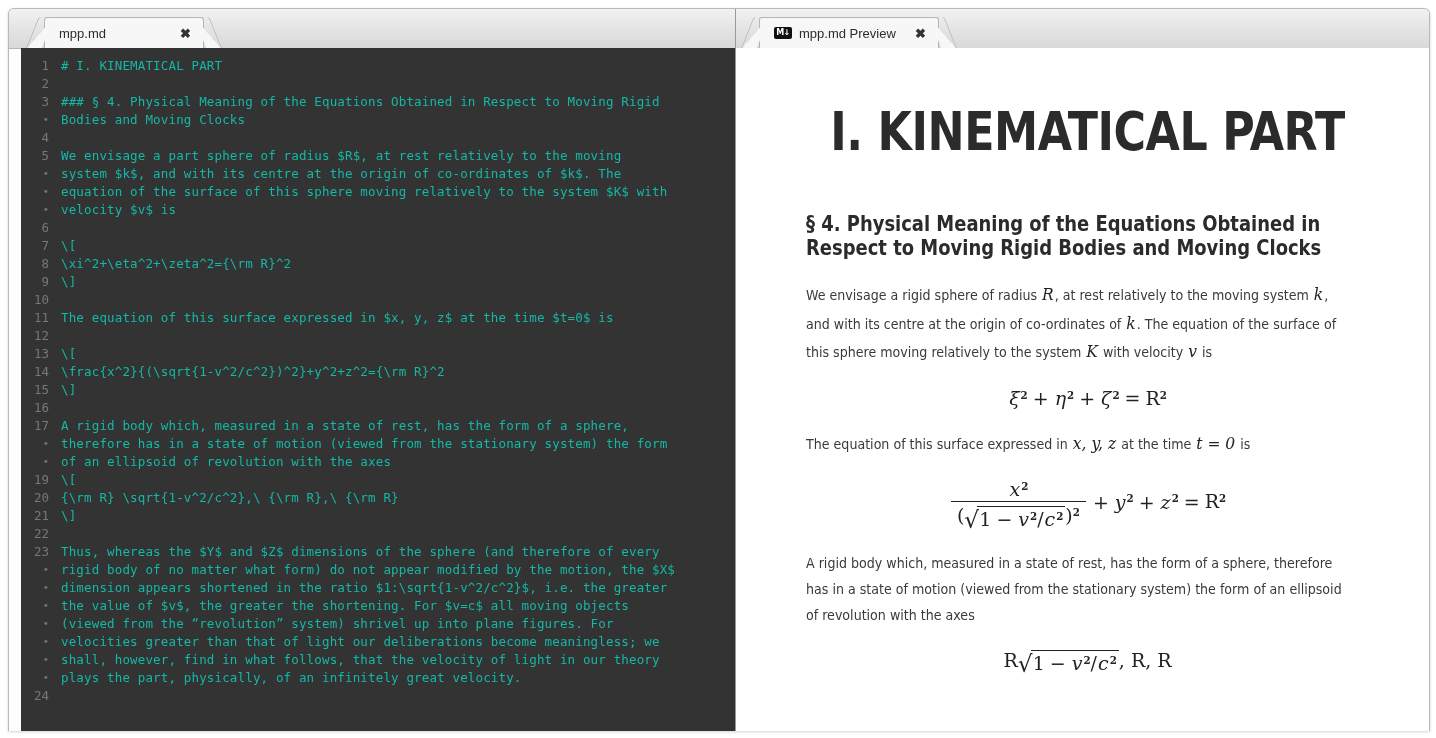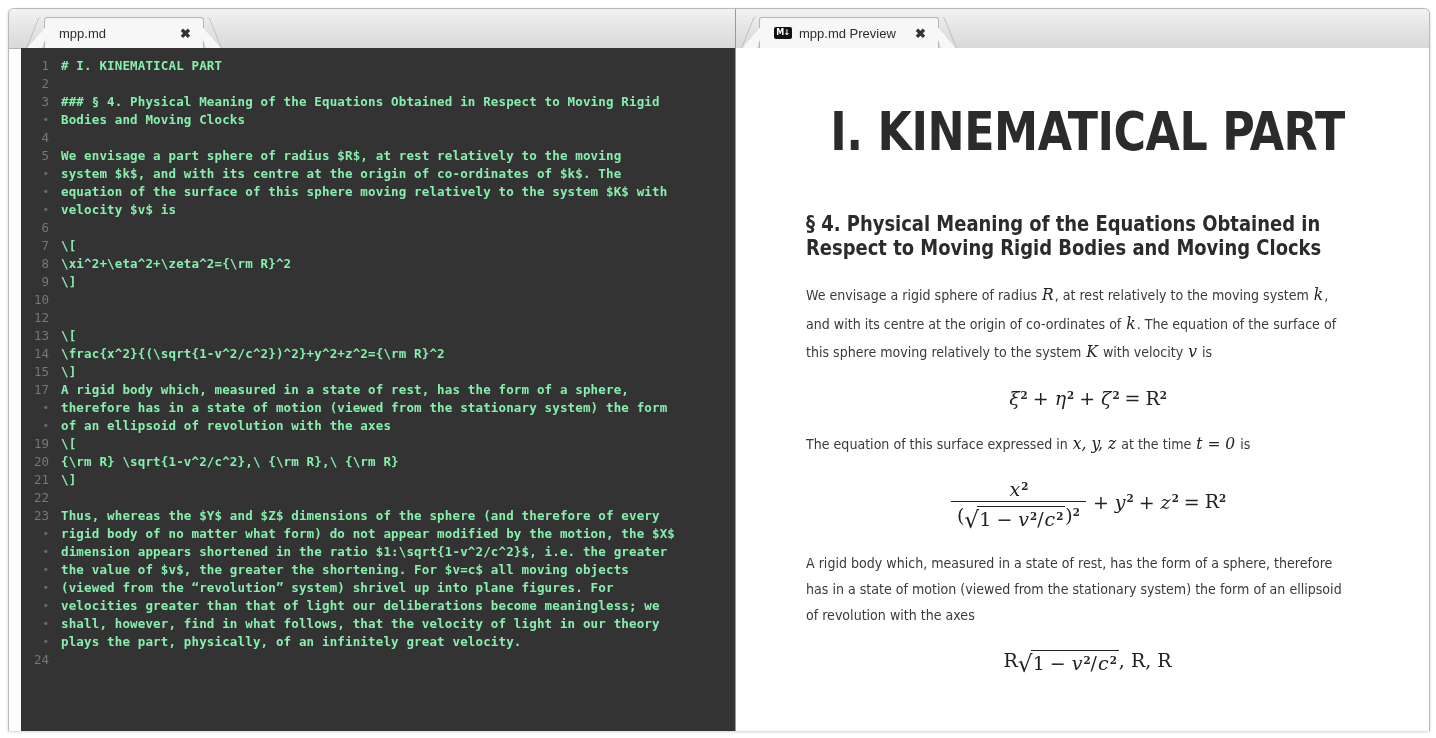--- a/index.html
+++ b/index.html
@@ -94,23 +94,22 @@
     font-size:12.5px;
   }
   .ln-num{
     width:40px;flex:0 0 40px;text-align:right;padding-right:12px;
     color:#777777;
     box-sizing:border-box;
     -webkit-user-select:none;user-select:none;
   }
   .ln-num.cont{color:#6e6e6e;font-size:11px;}
   .ln-txt{
-    color:#86efac;white-space:pre;flex:1 1 auto;
+    color:#14b8a6;white-space:pre;flex:1 1 auto;
     letter-spacing:0.15px;
-    font-weight:bold;
   }
 
   
   .divider{
     position:absolute;left:726px;top:0;width:1px;height:726px;
     background:#9a9a9a;
   }
 
   
   .preview{
@@ -267,36 +266,44 @@
           </div>
           <div class="ln-row">
             <span class="ln-num">9</span>
             <span class="ln-txt">\]</span>
           </div>
           <div class="ln-row">
             <span class="ln-num">10</span>
             <span class="ln-txt"></span>
           </div>
           <div class="ln-row">
+            <span class="ln-num">11</span>
+            <span class="ln-txt">The equation of this surface expressed in $x, y, z$ at the time $t=0$ is</span>
+          </div>
+          <div class="ln-row">
             <span class="ln-num">12</span>
             <span class="ln-txt"></span>
           </div>
           <div class="ln-row">
             <span class="ln-num">13</span>
             <span class="ln-txt">\[</span>
           </div>
           <div class="ln-row">
             <span class="ln-num">14</span>
             <span class="ln-txt">\frac{x^2}{(\sqrt{1-v^2/c^2})^2}+y^2+z^2={\rm R}^2</span>
           </div>
           <div class="ln-row">
             <span class="ln-num">15</span>
             <span class="ln-txt">\]</span>
           </div>
           <div class="ln-row">
+            <span class="ln-num">16</span>
+            <span class="ln-txt"></span>
+          </div>
+          <div class="ln-row">
             <span class="ln-num">17</span>
             <span class="ln-txt">A rigid body which, measured in a state of rest, has the form of a sphere,</span>
           </div>
           <div class="ln-row">
             <span class="ln-num cont">•</span>
             <span class="ln-txt">therefore has in a state of motion (viewed from the stationary system) the form</span>
           </div>
           <div class="ln-row">
             <span class="ln-num cont">•</span>
             <span class="ln-txt">of an ellipsoid of revolution with the axes</span>

